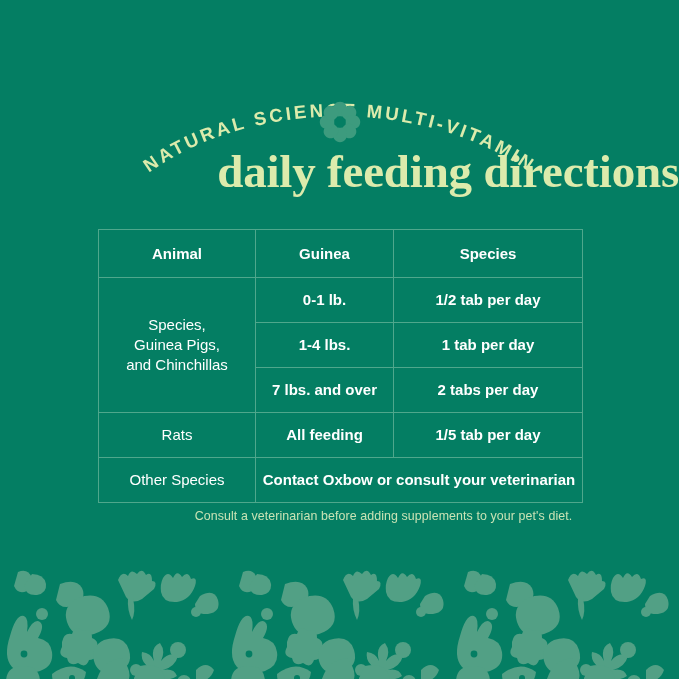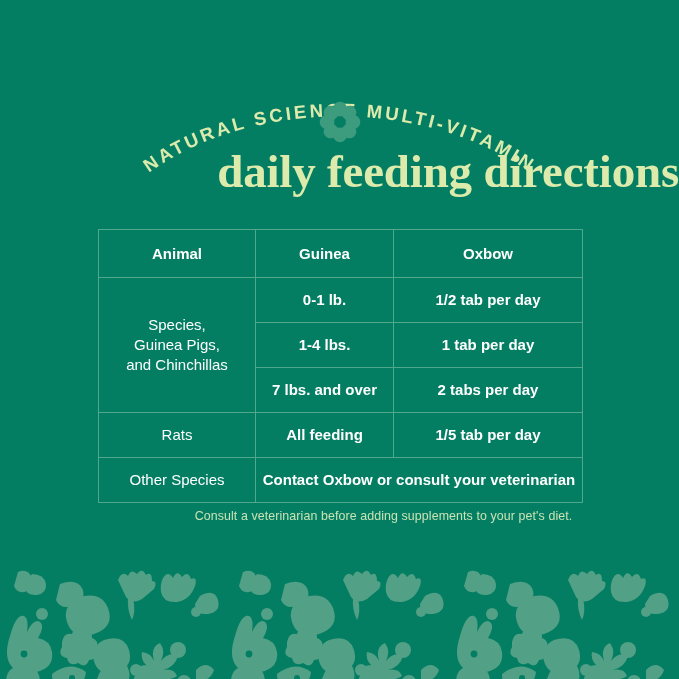--- a/index.html
+++ b/index.html
@@ -124,21 +124,21 @@
     <table class="feed">
       <colgroup>
           <col class="c1">
           <col class="c2">
           <col class="c3">
         </colgroup>
       <thead>
         <tr>
           <th class="hdr">Animal</th>
           <th class="hdr">Guinea</th>
-          <th class="hdr">Oxbow</th>
+          <th class="hdr">Species</th>
         </tr>
       </thead>
       <tbody>
         <tr>
           <td class="animal" rowspan="3">
             <div>Species,</div>
             <div>Guinea Pigs,</div>
             <div>and Chinchillas</div>
           </td>
           <td class="cell">0-1 lb.</td>

